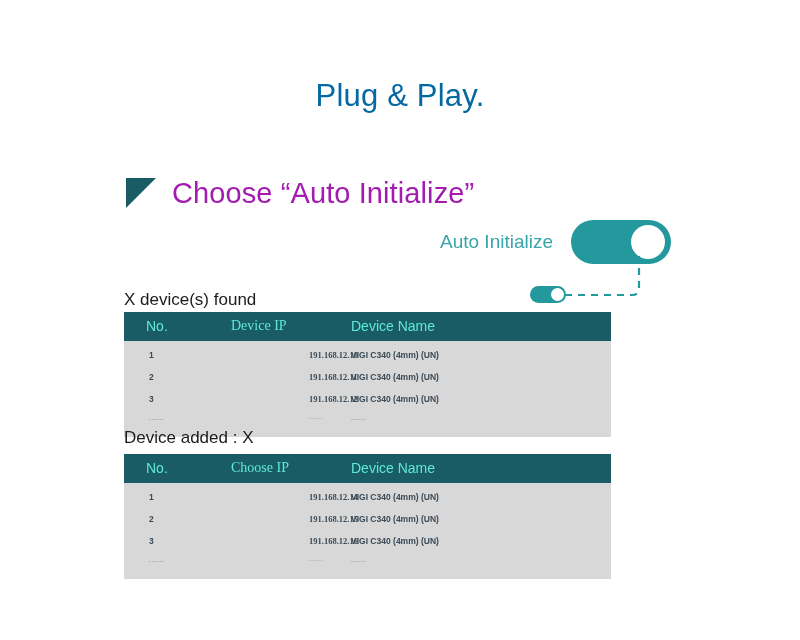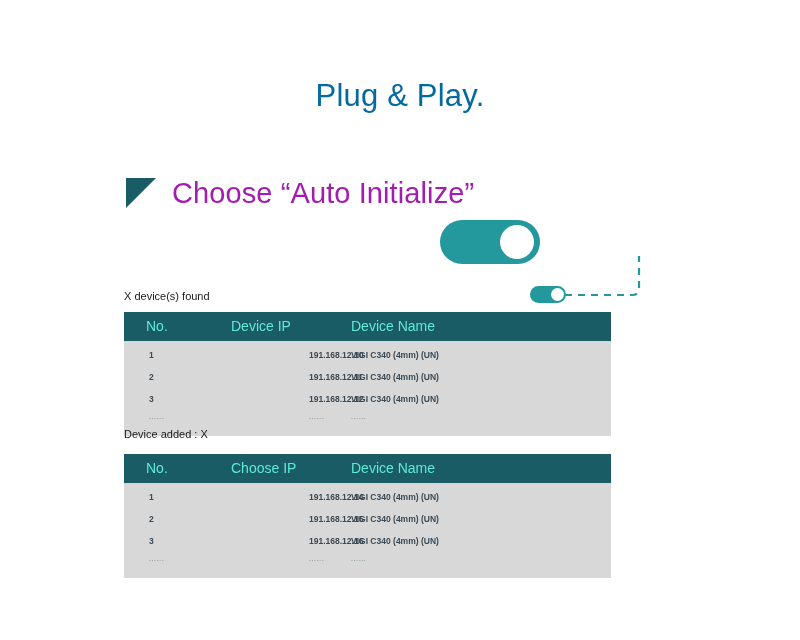--- a/index.html
+++ b/index.html
@@ -88,21 +88,21 @@
   .connector{
     position:absolute;
     left:560px;top:250px;
     width:100px;height:60px;
     pointer-events:none;
   }
 
   
   .table-caption{
     position:absolute;
-    font-size:11px;
+    font-size:17px;
     color:#1b1b1b;
     white-space:nowrap;
   }
   .device-table{
     position:absolute;
     left:124px;
     width:460px;
     border-collapse:collapse;
     table-layout:fixed;
   }
@@ -128,21 +128,21 @@
   .device-table tbody tr.pad td{padding-top:9px;}
   .device-table tbody tr.ellipsis td{
     color:#9aa3a9;
     font-size:7px;
     letter-spacing:.6px;
     font-weight:700;
     padding-top:3px;
     padding-bottom:16px;
   }
   .col-no{width:80px;padding-left:16px !important;}
-  .col-ip{width:120px;}
+  .col-ip{width:120px;font-family:Liberation Serif, serif;}
   .col-name{width:260px;}
   th.col-no{padding-left:22px !important;}
   td.col-no{padding-left:25px !important;}
   th.col-ip{padding-left:5px !important;}
   td.col-ip{padding-left:83px !important;}
   th.col-name{padding-left:0 !important;}
   td.col-name{padding-left:0 !important;}
 </style>
 </head>
 <body>
@@ -152,20 +152,21 @@
   <div class="page-title">Plug &amp; Play.</div>
 
   <div class="section-head">
     <svg class="flag-icon" viewBox="0 0 34 34">
       <polygon points="2,2 32,2 2,32" fill="#1a5c66"></polygon>
     </svg>
     <span class="section-head-text">Choose “Auto Initialize”</span>
   </div>
 
   <div class="auto-init-row">
+    <span class="auto-init-label">Auto Initialize</span>
     <div class="toggle-big">
       <div class="knob"></div>
     </div>
   </div>
 
   <div class="toggle-small">
     <div class="knob"></div>
   </div>
 
   <svg class="connector" viewBox="0 0 100 60">

